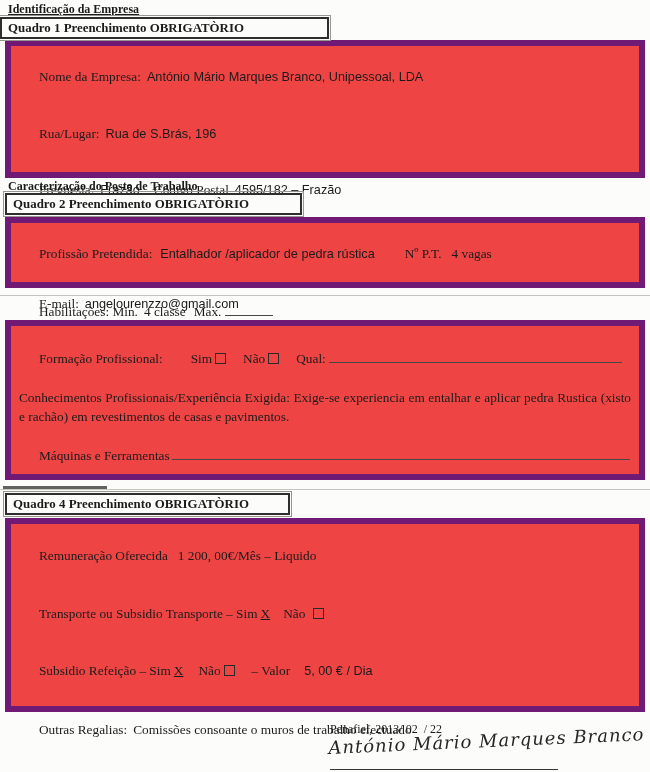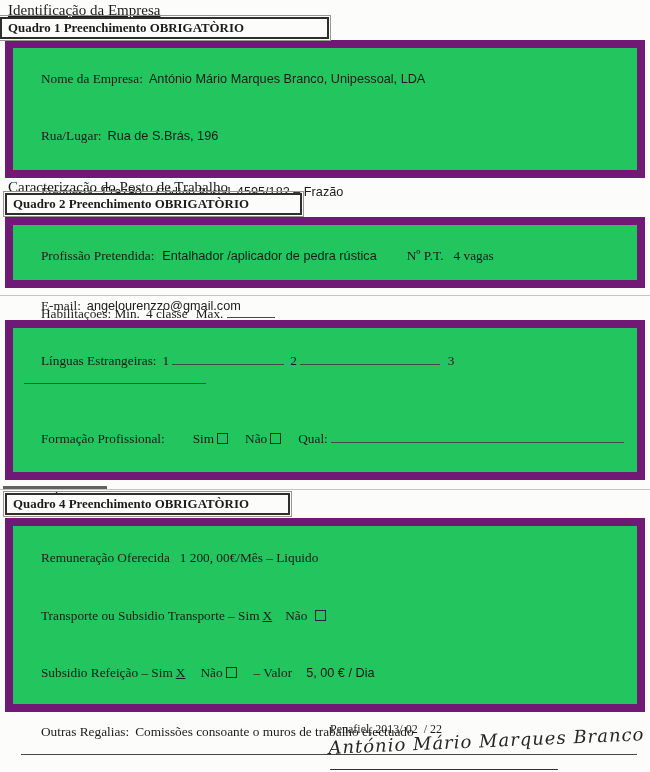--- a/index.html
+++ b/index.html
@@ -1,30 +1,30 @@
 <!DOCTYPE html>
 <html><head>
 <meta charset="utf-8">
 <style>
   html,body{margin:0;padding:0;background:#ffffff;}
   .page{
     position:relative;width:650px;height:772px;overflow:hidden;
     background:#fcfcfa;color:#1b1b1b;
     font-family:"Liberation Serif",serif;font-size:13.3px;
   }
-  .sec-title{position:absolute;font-weight:normal;font-size:15px;text-decoration:underline;white-space:pre;}
+  .sec-title{position:absolute;font-weight:bold;font-size:12px;text-decoration:underline;white-space:pre;}
   .qhdr{
     position:absolute;box-sizing:border-box;height:22px;
     border:2px solid #2e2e2e;outline:1px solid #979590;outline-offset:1px;
     background:#fcfcfa;font-weight:bold;font-size:12.9px;
     padding:2px 6px 0 6px;white-space:pre;z-index:2;
   }
   .bigbox{
     position:absolute;box-sizing:border-box;
-    border:8px solid #701a75;background:#22c55e;
+    border:6px solid #701a75;background:#ef4444;
     padding:3px 8px 0 8px;z-index:1;
   }
   .line{white-space:pre-wrap;line-height:18.9px;}
   .lh195 .line{line-height:19.5px;}
   .lh192 .line{line-height:19.2px;}
   .v{font-family:"Liberation Sans",sans-serif;font-size:12.7px;}
   .cb{display:inline-block;width:9px;height:9px;border:1.2px solid #2a2a2a;margin:0 3px;vertical-align:-1px;}
   .xm{text-decoration:underline;margin:0 3px;}
   .blank{display:inline-block;border-bottom:1.2px solid #474745;height:13px;vertical-align:baseline;}
   .just{text-align:justify;}
@@ -91,25 +91,23 @@
       <span>Habilitações: Min.</span><span class="ml6">4 classe</span><span class="ml8">Max.</span><span class="blank ml4" style="width:48px;"></span>
     </div>
     <div class="line">
       <span>Carta Condução: Sim</span><span class="xm">X</span><span>Não</span><span class="cb"></span><span>Qual:</span><span class="v ml8">Ligeiros</span><span class="ml56">Transp. Próprio: Sim</span><span class="cb"></span><span>Não</span><span class="xm">X</span>
     </div>
   </div>
 
 
   <div class="bigbox lh195" style="top:320px;left:5px;width:640px;height:160px;">
     <div class="line">
-      <span>Línguas Estrangeiras:</span><span class="ml6">1</span><span class="blank ml3" style="width:112px;"></span><span class="ml6">2</span><span class="blank ml3" style="width:140px;"></span><span class="ml8">3</span><span class="blank ml3" style="width:182px;"></span>
-    </div>
-    <div class="line">
       <span>Formação Profissional:</span><span class="ml16">Sim</span><span class="cb"></span><span class="ml14">Não</span><span class="cb"></span><span class="ml14">Qual:</span><span class="blank ml3" style="width:293px;"></span>
     </div>
+    <div class="line just">Conhecimentos Profissionais/Experiência Exigida: Exige-se experiencia em entalhar e aplicar pedra Rustica (xisto e rachão) em revestimentos de casas e pavimentos.</div>
     <div class="line">
       <span>Máquinas e Ferramentas</span><span class="blank ml2" style="width:458px;"></span>
     </div>
     <div class="line">
       <span class="blank" style="width:616px;"></span>
     </div>
     <div class="line">
       <span>Obs. Sobre P.T.</span><span class="blank ml6" style="width:508px;"></span>
     </div>
     <div class="line">

